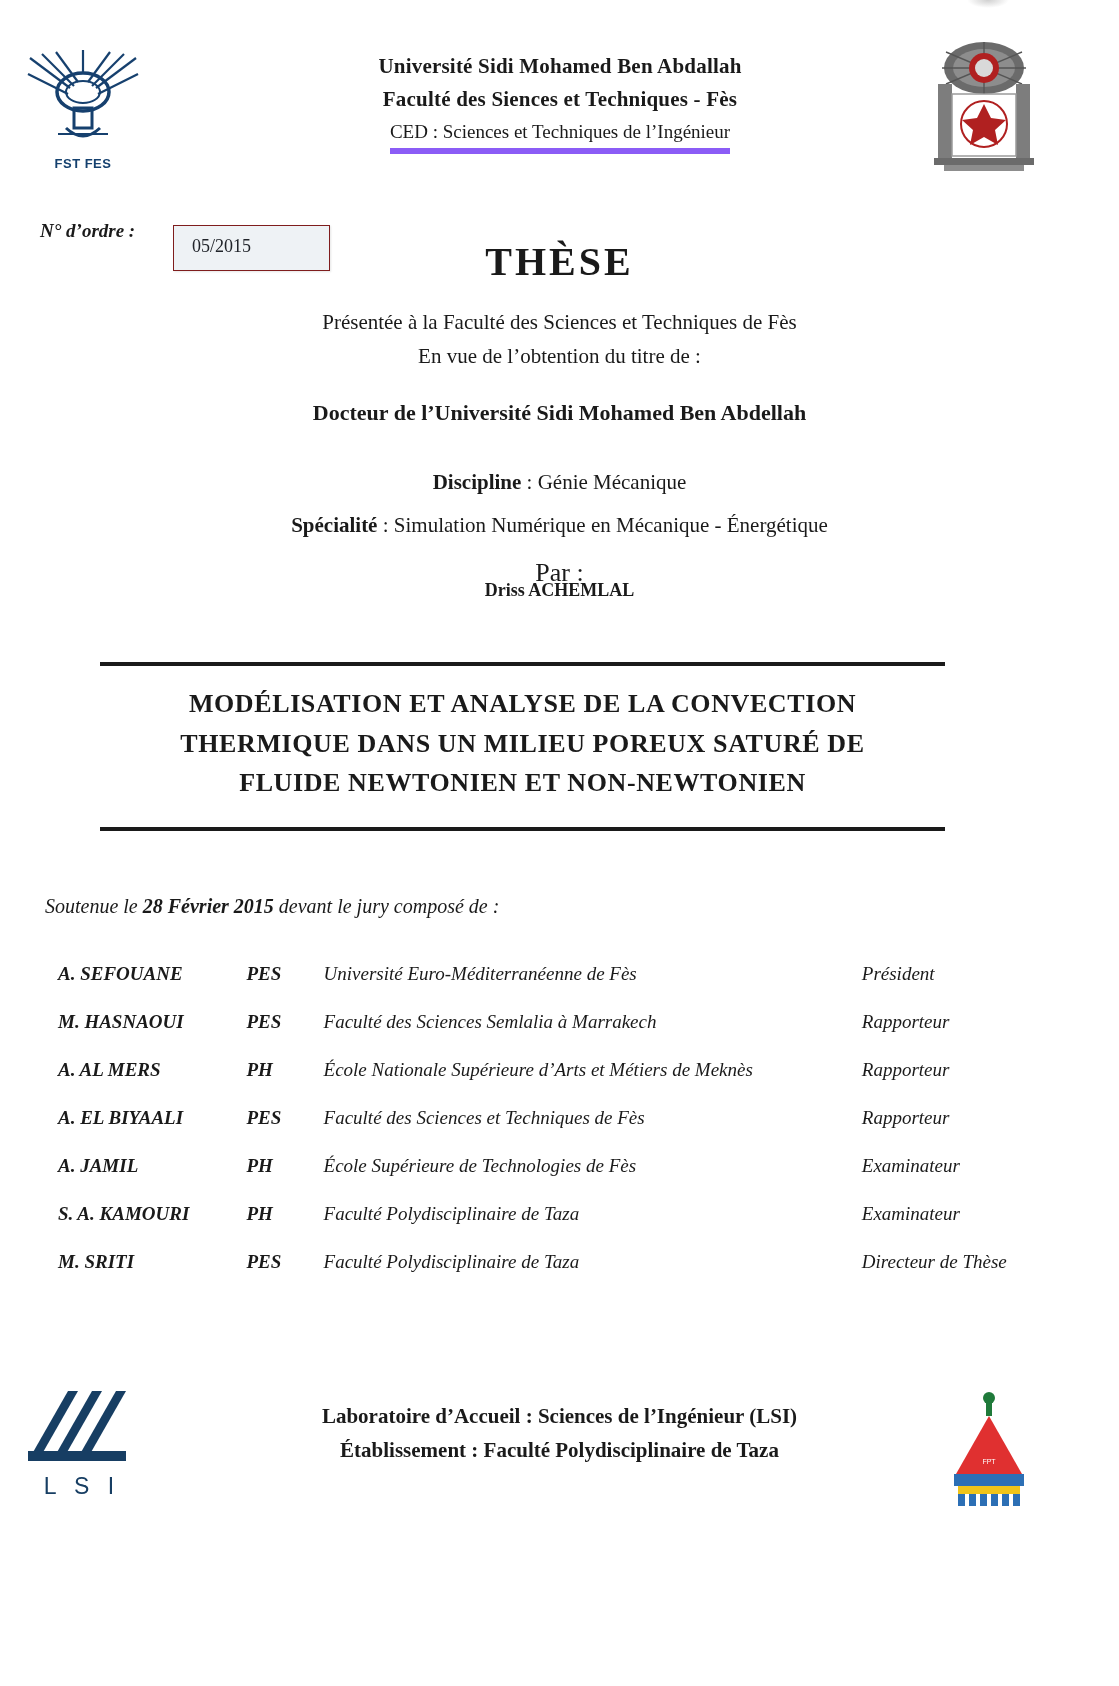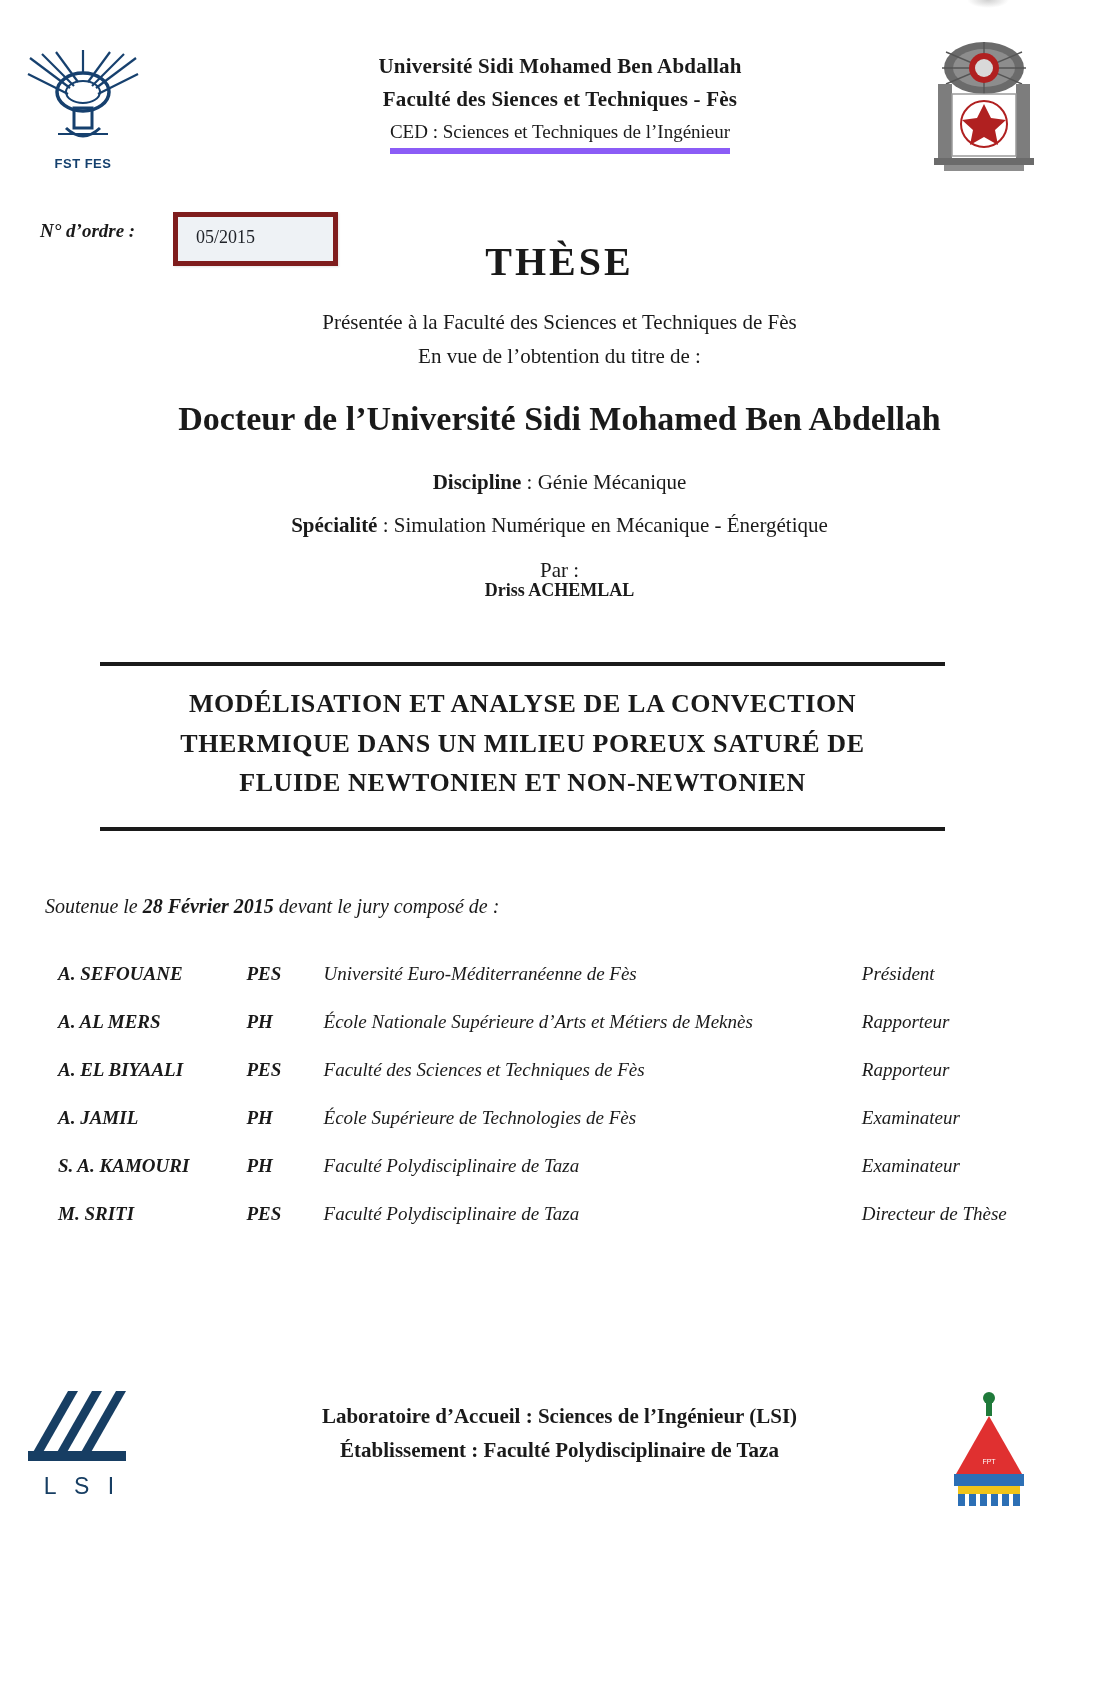--- a/index.html
+++ b/index.html
@@ -98,25 +98,25 @@
     position: absolute;
     left: 0;
     top: 8px;
     font-size: 19px;
     font-style: italic;
     font-weight: bold;
   }
   .order-box {
     position: absolute;
     left: 133px;
-    top: 0px;
+    top: 13px;
     width: 155px;
     height: 44px;
     background: #eef2f5;
-    border: 5px solid #7f1d1d;
+    border: 1px solid #7f1d1d;
     box-shadow: 1px 1px 2px rgba(0,0,0,0.10);
   }
   .order-value {
     position: absolute;
     left: 18px;
     top: 10px;
     font-size: 18px;
     color: #20242a;
   }
 
@@ -132,24 +132,24 @@
     letter-spacing: 3px;
   }
   .centerline {
     position: absolute;
     left: 0;
     width: 1119px;
     text-align: center;
   }
   .l-presentee { top: 310px; font-size: 21px; text-align: center; }
   .l-envue     { top: 344px; font-size: 21px; }
-  .l-docteur   { top: 400px; font-size: 34px; font-weight: bold; }
+  .l-docteur   { top: 400px; font-size: 22px; font-weight: bold; }
   .l-discipline{ top: 470px; font-size: 21px; text-align: center; }
   .l-specialite{ top: 513px; font-size: 21px; }
-  .l-par       { top: 558px; font-size: 21px; }
+  .l-par       { top: 558px; font-size: 26px; }
   .l-author    { top: 580px; font-size: 18px; font-weight: bold; }
   .bold { font-weight: bold; }
 
   
   .title-frame {
     position: absolute;
     left: 100px;
     top: 662px;
     width: 845px;
     border-top: 4px solid #1a1a1a;
@@ -359,20 +359,26 @@
 
   <table class="jury-table">
     <tbody>
       <tr>
         <td class="c-name">A. SEFOUANE</td>
         <td class="c-grade">PES</td>
         <td class="c-inst">Université Euro-Méditerranéenne de Fès</td>
         <td class="c-role">Président</td>
       </tr>
       <tr>
+        <td class="c-name">M. HASNAOUI</td>
+        <td class="c-grade">PES</td>
+        <td class="c-inst">Faculté des Sciences Semlalia à Marrakech</td>
+        <td class="c-role">Rapporteur</td>
+      </tr>
+      <tr>
         <td class="c-name">A. AL MERS</td>
         <td class="c-grade">PH</td>
         <td class="c-inst">École Nationale Supérieure d’Arts et Métiers de Meknès</td>
         <td class="c-role">Rapporteur</td>
       </tr>
       <tr>
         <td class="c-name">A. EL BIYAALI</td>
         <td class="c-grade">PES</td>
         <td class="c-inst">Faculté des Sciences et Techniques de Fès</td>
         <td class="c-role">Rapporteur</td>

